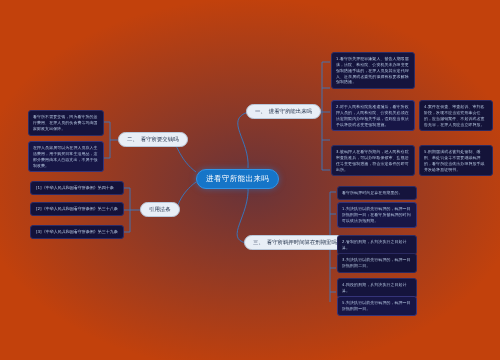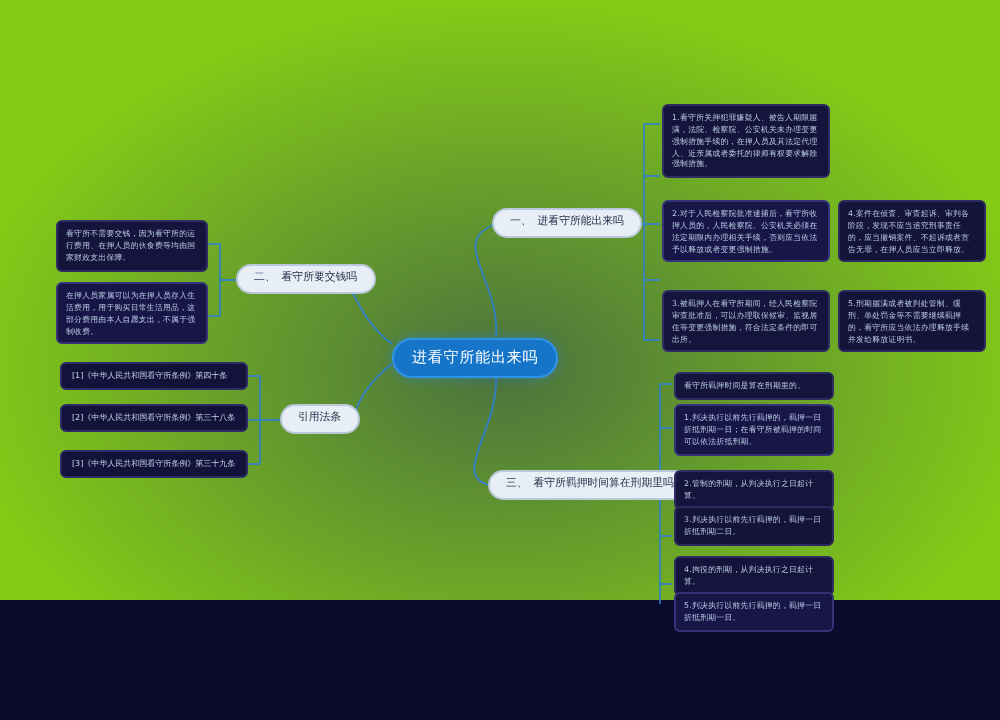--- a/index.html
+++ b/index.html
@@ -3,22 +3,22 @@
 <meta charset="utf-8">
 <style>
   * { margin:0; padding:0; box-sizing:border-box; }
   html,body { width:500px; height:360px; overflow:hidden; }
   body {
     background:#0b0b2e;
     font-family:"DejaVu Sans","Liberation Sans",sans-serif;
     position:relative;
   }
   #stage {
-    position:absolute; left:0; top:0; width:500px; height:300px;
-    background:#84cc16;
+    position:absolute; left:0; top:0; width:500px; height:360px;
+    background:#c2410c;
   }
   
   #vignette {
     position:absolute; inset:0;
     background:
       radial-gradient(ellipse 380px 260px at 250px 185px, rgba(28,40,96,0.55) 0%, rgba(13,12,48,0) 72%);
     pointer-events:none;
   }
   svg#links { position:absolute; left:0; top:0; width:500px; height:360px; }
 

